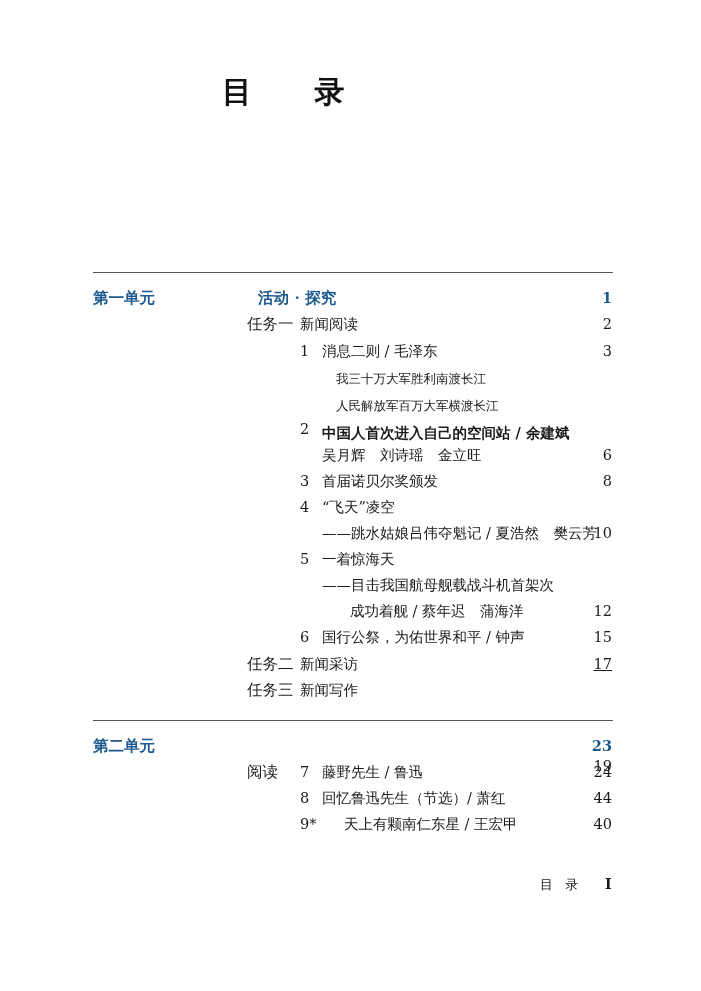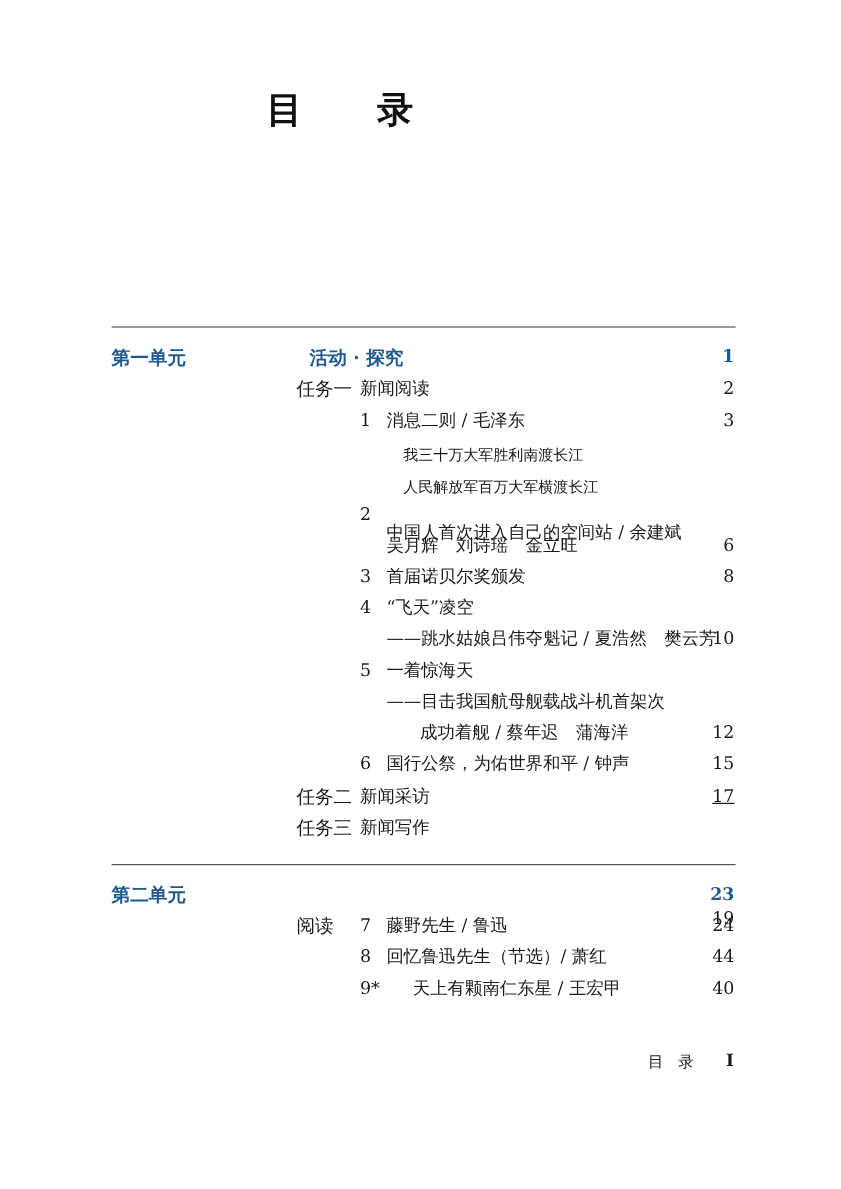--- a/index.html
+++ b/index.html
@@ -35,21 +35,21 @@
 <div class="row task-title" style="top:315px;">新闻阅读</div>
 <div class="row page" style="top:315px;">2</div>
 
 <div class="row num" style="top:342px;">1</div>
 <div class="row lesson" style="top:342px;">消息二则 / 毛泽东</div>
 <div class="row page" style="top:342px;">3</div>
 <div class="row sub" style="top:370px;">我三十万大军胜利南渡长江</div>
 <div class="row sub" style="top:397px;">人民解放军百万大军横渡长江</div>
 
 <div class="row num" style="top:420px;">2</div>
-<div class="row lesson" style="top:435px;">中国人首次进入自己的空间站 / 余建斌</div>
+<div class="row lesson" style="top:424px;font-weight:bold;">中国人首次进入自己的空间站 / 余建斌</div>
 <div class="row lesson" style="top:446px;">吴月辉　刘诗瑶　金立旺</div>
 <div class="row page" style="top:446px;">6</div>
 
 <div class="row num" style="top:472px;">3</div>
 <div class="row lesson" style="top:472px;">首届诺贝尔奖颁发</div>
 <div class="row page" style="top:472px;">8</div>
 
 <div class="row num" style="top:498px;">4</div>
 <div class="row lesson" style="top:498px;">“飞天”凌空</div>
 <div class="row lesson" style="top:524px;">——跳水姑娘吕伟夺魁记 / 夏浩然　樊云芳</div>

